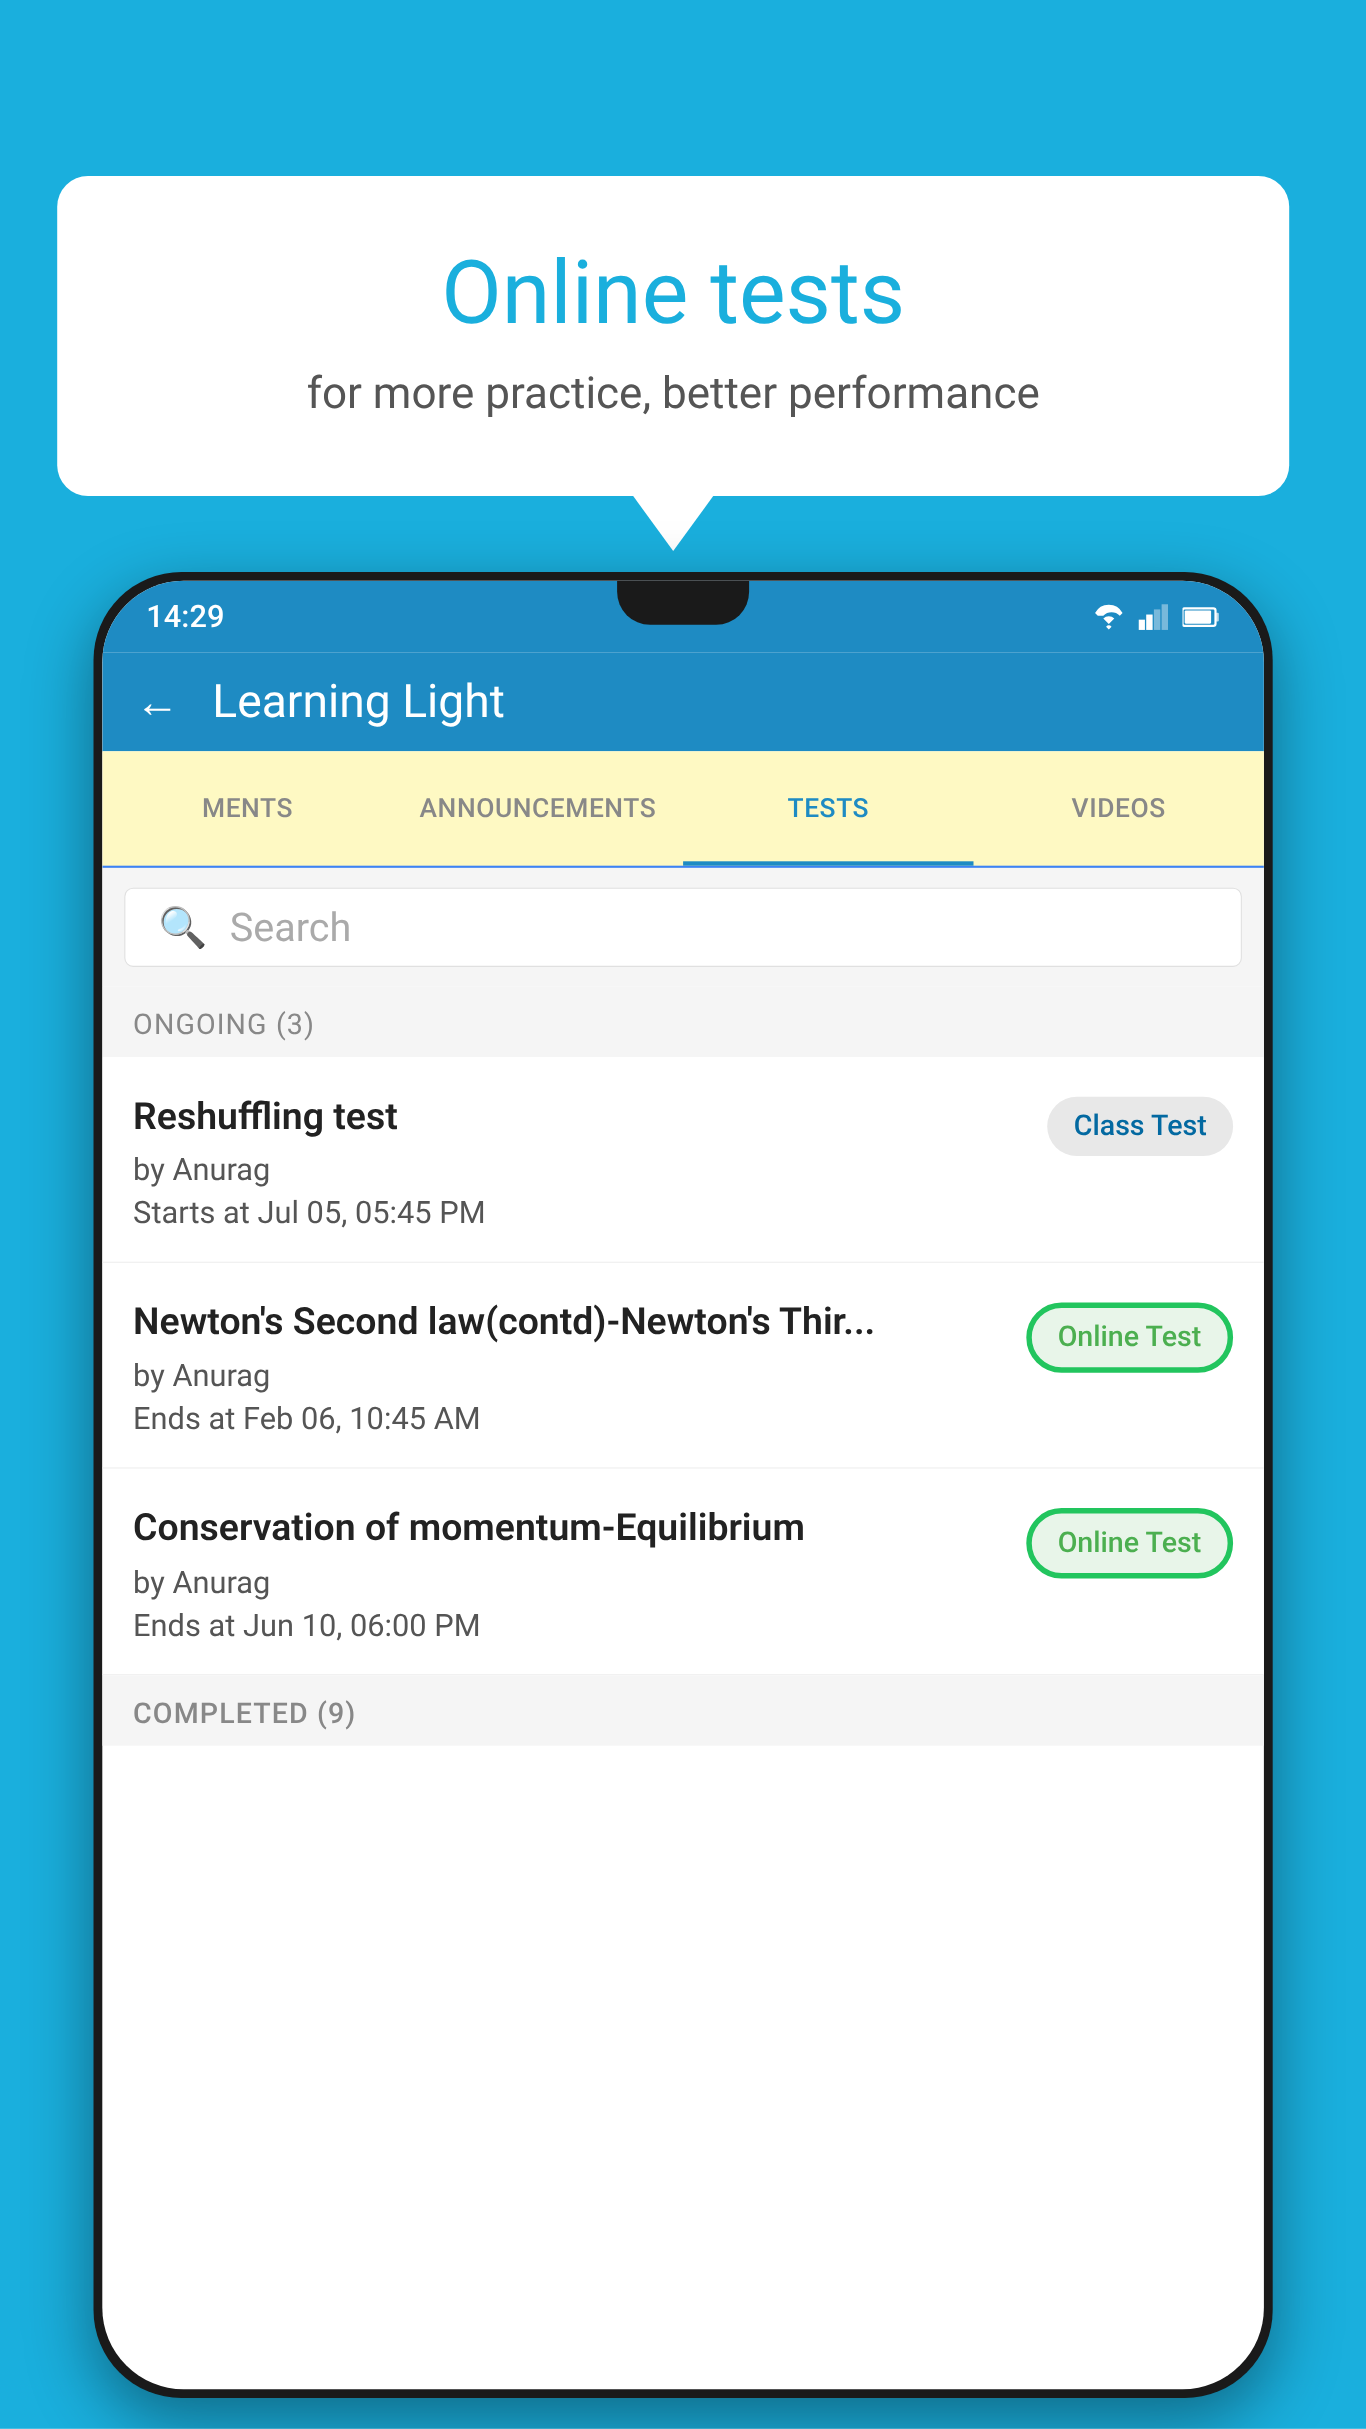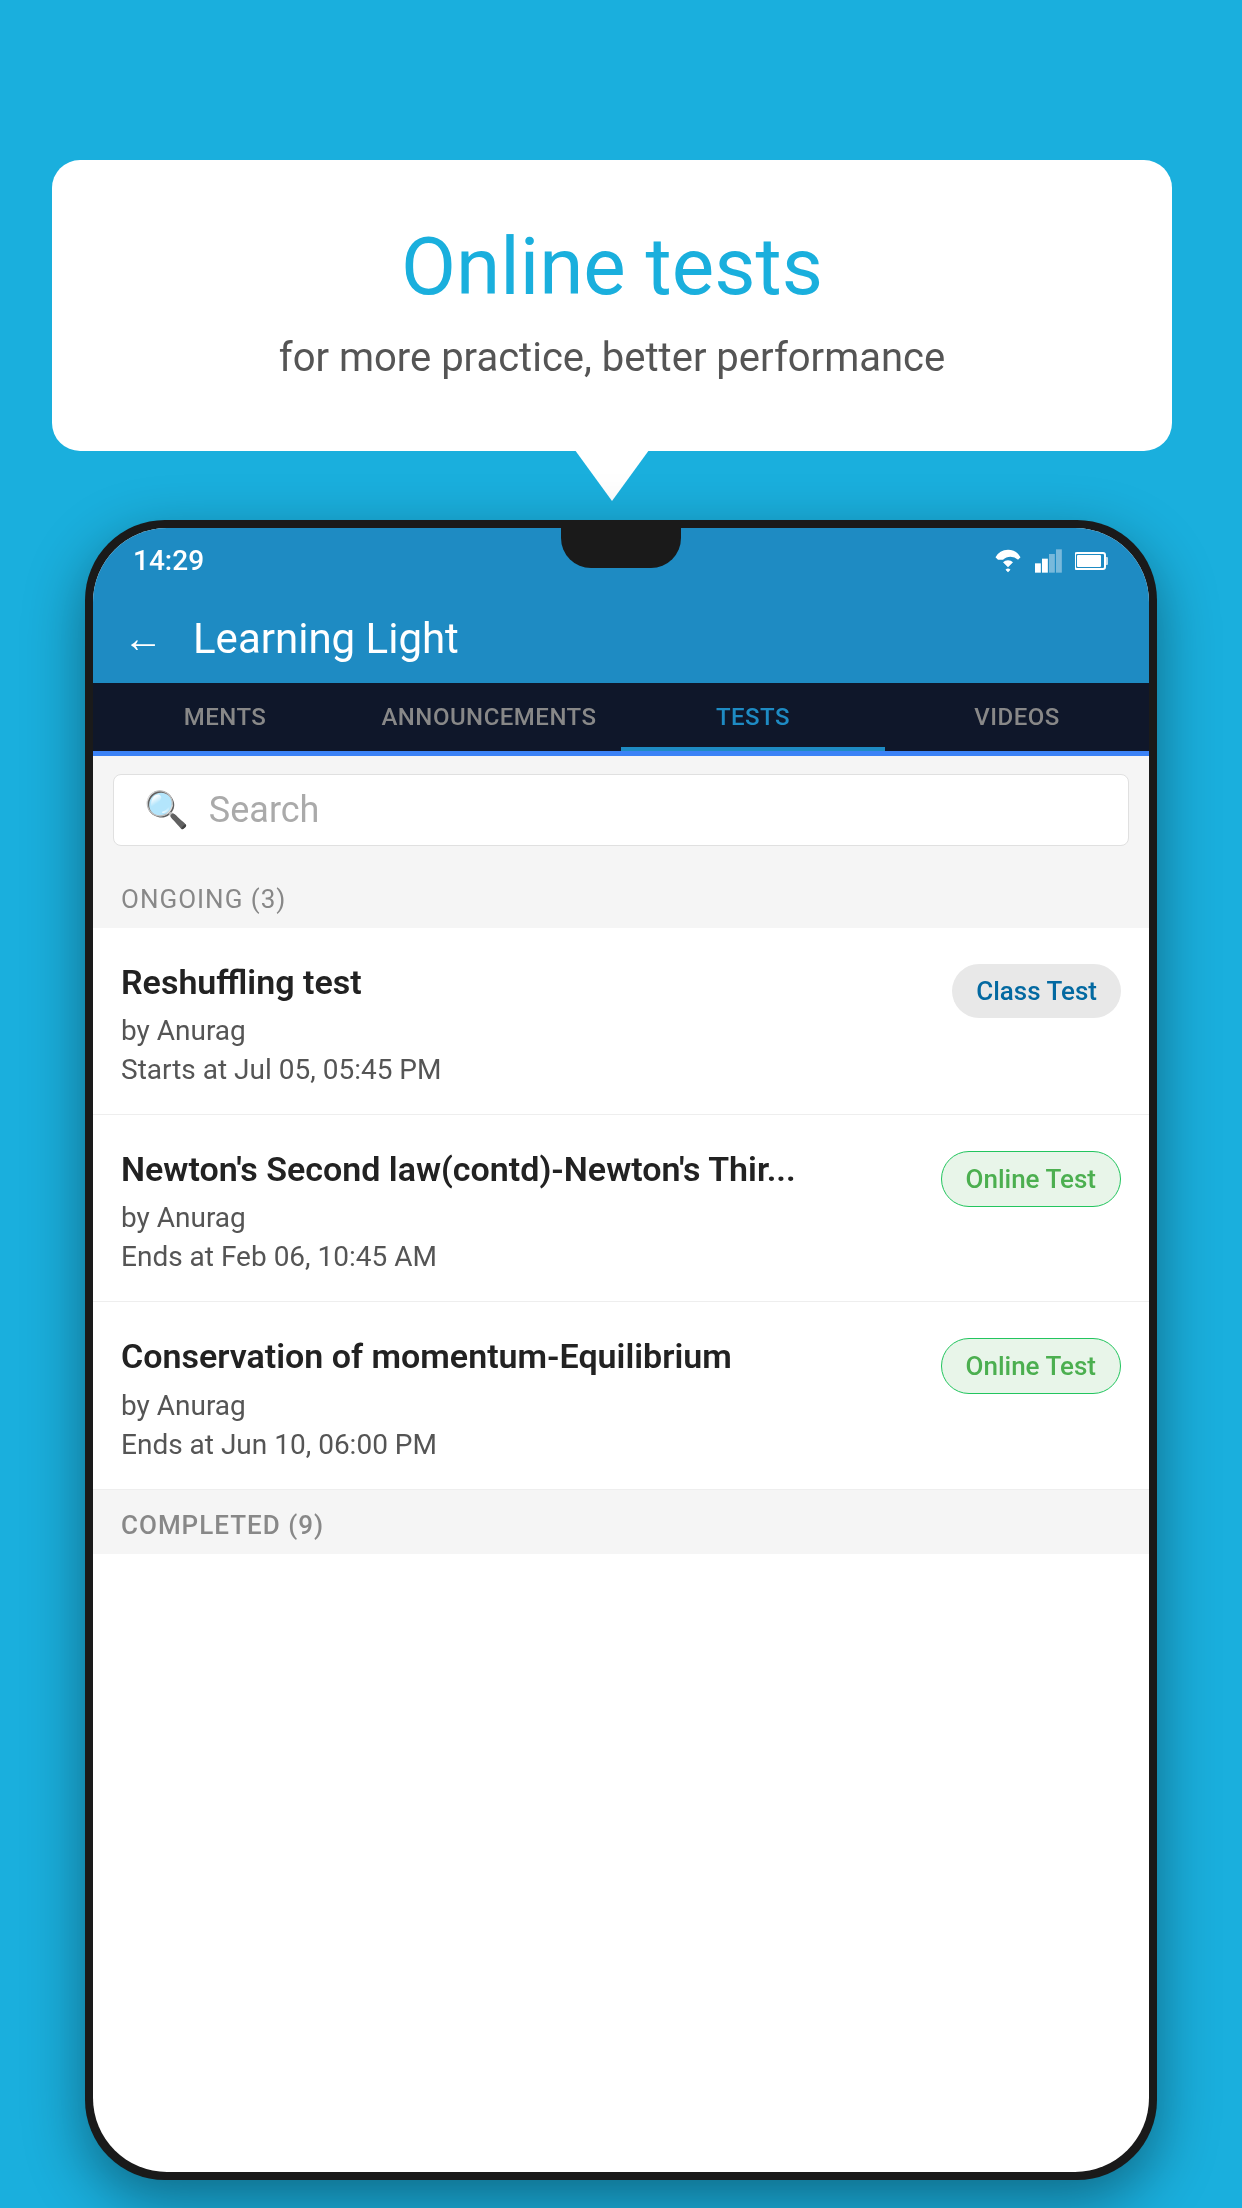--- a/index.html
+++ b/index.html
@@ -131,24 +131,24 @@
       font-size: 40px;
     }
     .app-title {
       color: white;
       font-size: 42px;
       font-weight: 400;
     }
 
     
     .tabs {
-      background: #0f172a;
-      display: flex;
-      height: 73px;
-      border-bottom: 5px solid #3b82f6;
+      background: #fef9c3;
+      display: flex;
+      height: 106px;
+      border-bottom: 2px solid #3b82f6;
     }
     .tab {
       flex: 1;
       display: flex;
       align-items: center;
       justify-content: center;
       font-size: 24px;
       color: #888;
       font-weight: 500;
       letter-spacing: 0.5px;
@@ -250,21 +250,21 @@
     }
 
     .badge-class {
       background: #e8e8e8;
       color: #0369a1;
     }
 
     .badge-online {
       background: #e8f5e9;
       color: #4CAF50;
-      border: 1px solid #22c55e;
+      border: 5px solid #22c55e;
     }
 
     .completed-section {
       padding: 20px 28px 14px;
       font-size: 26px;
       color: #888;
       font-weight: 500;
       letter-spacing: 1px;
       background: #f5f5f5;
     }

